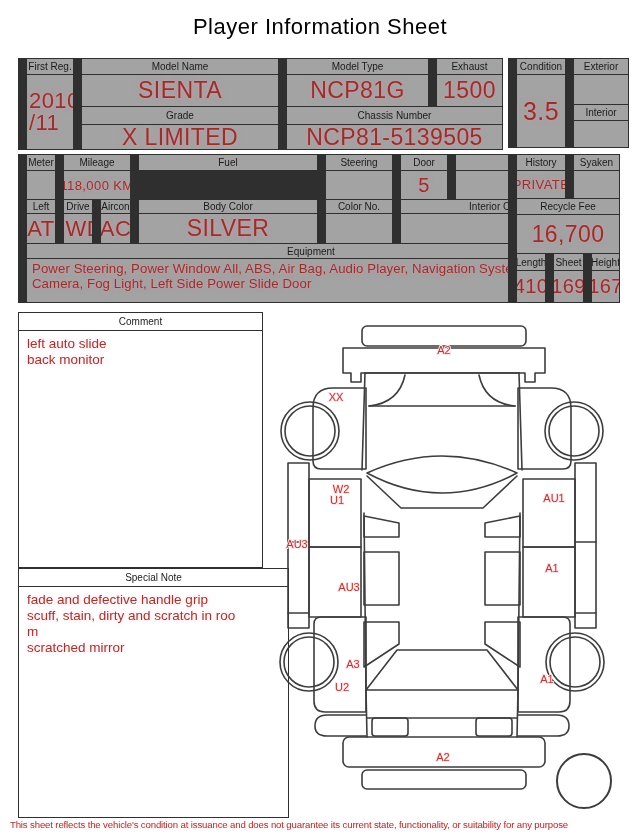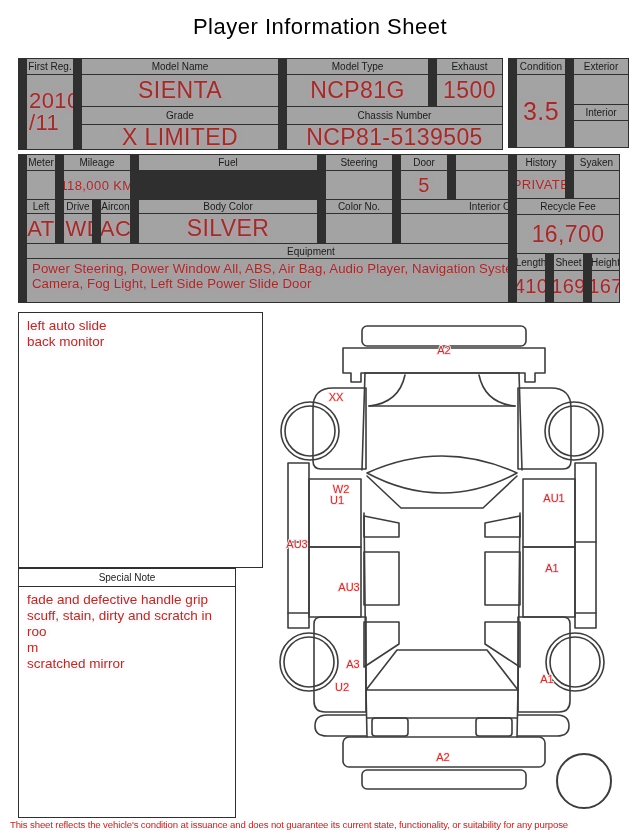--- a/index.html
+++ b/index.html
@@ -116,27 +116,28 @@
     <div class="cell val v-xl" style="grid-area:rfv">16,700</div>
     <div class="cell hdr" style="grid-area:le">Length</div>
     <div class="cell hdr" style="grid-area:wi">Sheet</div>
     <div class="cell hdr" style="grid-area:he">Height</div>
     <div class="cell val v-lg" style="grid-area:lev">410</div>
     <div class="cell val v-lg" style="grid-area:wiv">169</div>
     <div class="cell val v-lg" style="grid-area:hev">167</div>
   </div>
 
   <div class="abs notebox" style="left:18px;top:312px;width:245px;height:256px;">
+    <div class="notehdr">Comment</div>
     <div class="notebody">
       <div class="noteline">left auto slide</div>
       <div class="noteline">back monitor</div>
     </div>
   </div>
 
-  <div class="abs notebox" style="left:18px;top:568px;width:218px;height:250px;">
+  <div class="abs notebox" style="left:18px;top:568px;width:271px;height:250px;">
     <div class="notehdr">Special Note</div>
     <div class="notebody">
       <div class="noteline">fade and defective handle grip</div>
       <div class="noteline">scuff, stain, dirty and scratch in roo</div>
       <div class="noteline">m</div>
       <div class="noteline">scratched mirror</div>
     </div>
   </div>
 
   <svg class="abs" style="left:268px;top:312px;" width="372" height="505" viewBox="0 0 370 505">

